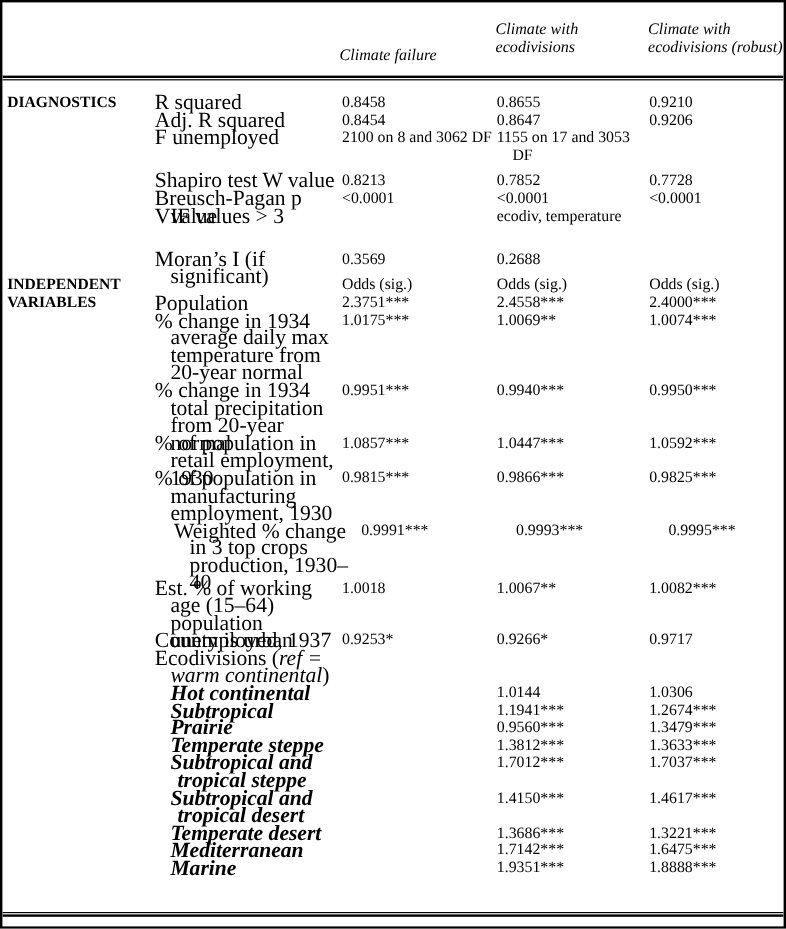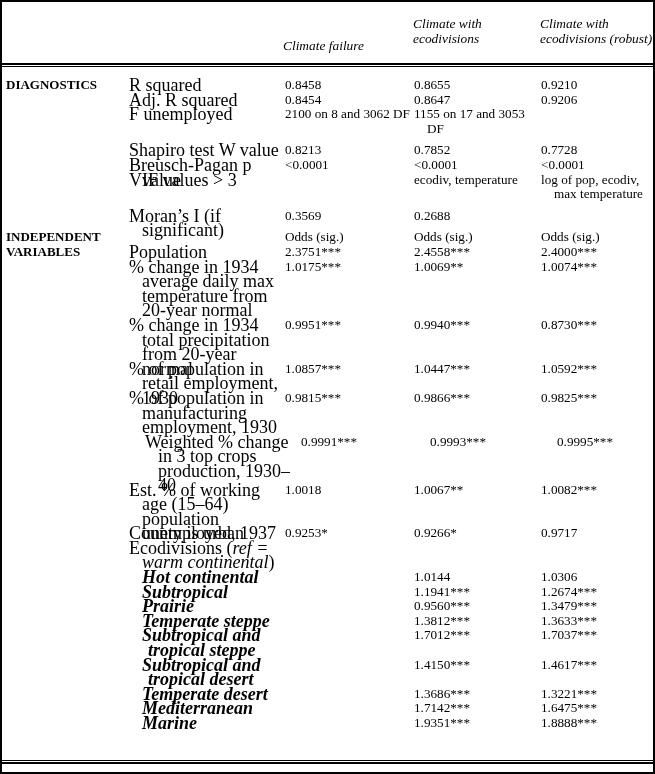--- a/index.html
+++ b/index.html
@@ -183,21 +183,20 @@
         <div class="lbl">Breusch-Pagan p value</div>
         <div class="c1">&lt;0.0001</div>
         <div class="c2">&lt;0.0001</div>
         <div class="c3">&lt;0.0001</div>
       </div>
 
       <div class="row" style="min-height:29.2px;">
         <div class="lbl">VIF values &gt; 3</div>
         <div class="c1"></div>
         <div class="c2">ecodiv, temperature</div>
-        <div class="c3">log of pop, ecodiv, max temperature</div>
       </div>
 
       <div class="gap"></div>
 
       <div class="row">
         <div class="lbl">Moran’s I (if significant)</div>
         <div class="c1">0.3569</div>
         <div class="c2">0.2688</div>
         <div class="c3"></div>
       </div>
@@ -223,21 +222,21 @@
         <div class="lbl">% change in 1934 average daily max temperature from 20-year normal</div>
         <div class="c1">1.0175***</div>
         <div class="c2">1.0069**</div>
         <div class="c3">1.0074***</div>
       </div>
 
       <div class="row" style="min-height:43.8px;">
         <div class="lbl">% change in 1934 total precipitation from 20-year normal</div>
         <div class="c1">0.9951***</div>
         <div class="c2">0.9940***</div>
-        <div class="c3">0.8730***</div>
+        <div class="c3">0.9950***</div>
       </div>
 
       <div class="row" style="min-height:29.2px;">
         <div class="lbl">% of population in retail employment, 1930</div>
         <div class="c1">1.0857***</div>
         <div class="c2">1.0447***</div>
         <div class="c3">1.0592***</div>
       </div>
 
       <div class="row" style="min-height:43.8px;">

